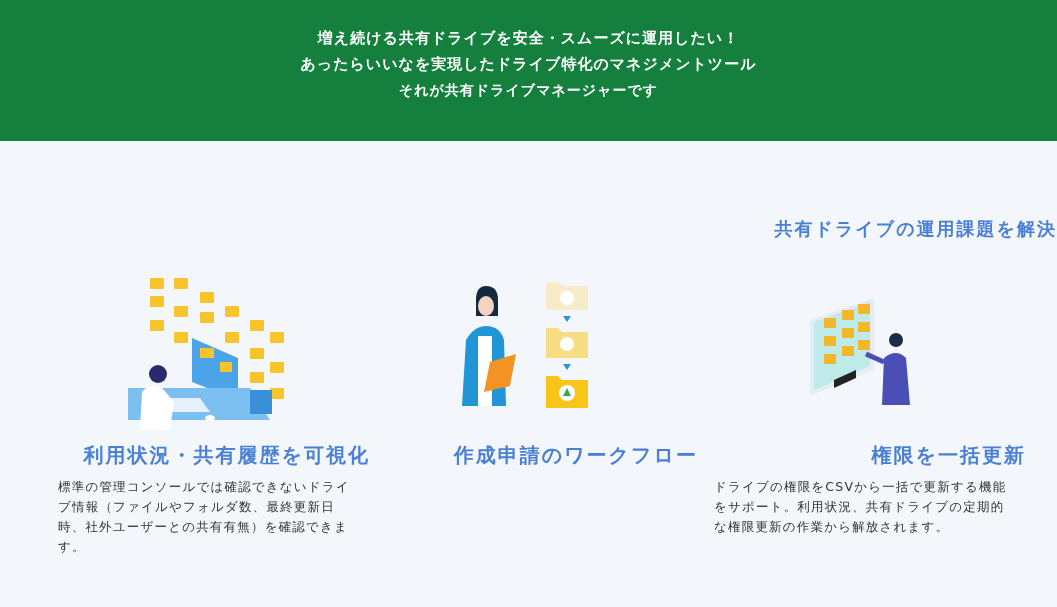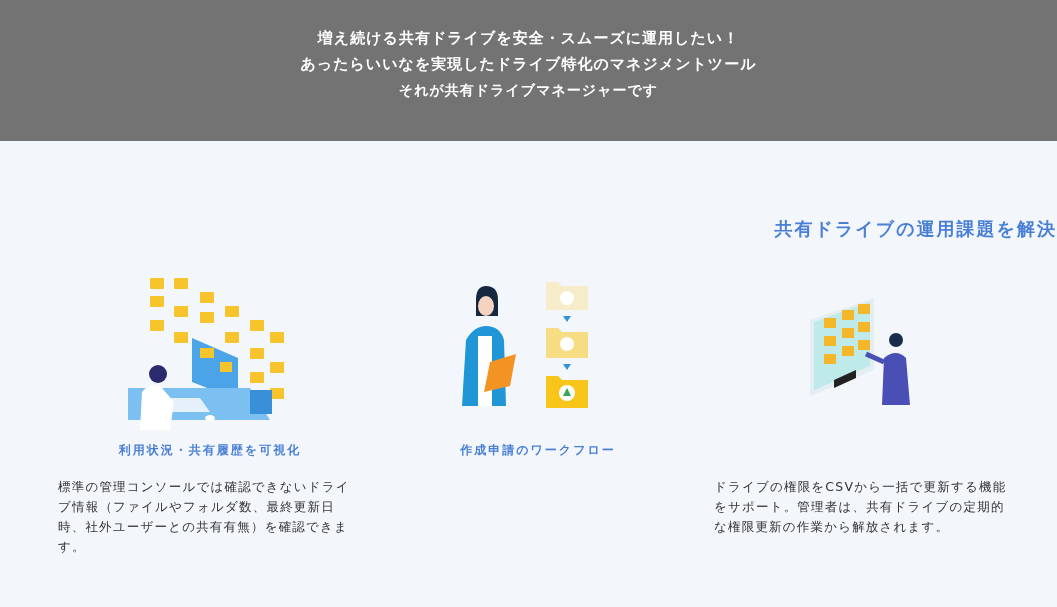--- a/index.html
+++ b/index.html
@@ -5,39 +5,39 @@
   * { box-sizing: border-box; margin: 0; padding: 0; }
   html, body { width: 1057px; height: 607px; overflow: hidden; }
   body {
     font-family: "DejaVu Sans", "Liberation Sans", sans-serif;
     background: #f3f7fc;
     color: #333;
     position: relative;
   }
   .hero {
     position: absolute; left: 0; top: 0; width: 1057px; height: 141px;
-    background: #737373;
+    background: #15803d;
     color: #fff;
     text-align: center;
   }
   .hero .l1 { position: absolute; left: 0; right: 0; top: 29px; font-size: 15px; font-weight: bold; letter-spacing: 1px; }
   .hero .l2 { position: absolute; left: 0; right: 0; top: 55px; font-size: 15px; font-weight: bold; letter-spacing: 1px; }
   .hero .l3 { position: absolute; left: 0; right: 0; top: 82px; font-size: 14px; font-weight: bold; letter-spacing: 1px; }
 
   .section-title {
     position: absolute; left: 0; right: 0; top: 217px;
     text-align: right; font-size: 18px; font-weight: bold;
     color: #4a7fd6; letter-spacing: 2px;
   }
 
   .feature { position: absolute; top: 270px; width: 320px; }
   .feature .illus { position: relative; height: 160px; }
   .feature .ftitle {
-    position: absolute; top: 172px; left: 0; right: 0; text-align: center;
-    font-size: 12px; font-weight: bold; color: #4a7fd6; letter-spacing: 2px;
+    position: absolute; top: 172px; left: 0; right: 0; text-align: right;
+    font-size: 20px; font-weight: bold; color: #4a7fd6; letter-spacing: 2px;
   }
   .feature .fdesc {
     position: absolute; top: 207px; left: 8px; width: 300px;
     font-size: 12.5px; line-height: 20px; color: #333; letter-spacing: 1.2px;
   }
   #f1 { left: 50px; }
   #f2 { left: 378px; }
   #f3 { left: 706px; }
   #f2 .fdesc { left: 8px; }
 </style>
@@ -128,14 +128,15 @@
         <rect x="118" y="84" width="12" height="10"></rect>
         <rect x="136" y="76" width="12" height="10"></rect>
         <rect x="152" y="70" width="12" height="10"></rect>
       </g>
       <polygon points="128,110 150,100 150,108 128,118" fill="#222"></polygon>
       <circle cx="190" cy="70" r="7" fill="#1b2b4a"></circle>
       <path d="M176,135 L178,88 Q190,78 200,88 L204,135 Z" fill="#4a4fb5"></path>
       <path d="M178,92 L160,84" stroke="#4a4fb5" stroke-width="5"></path>
     </svg>
   </div>
-  <p class="fdesc">ドライブの権限をCSVから一括で更新する機能をサポート。管理者は、共有ドライブの定期的な権限更新の作業から解放されます。</p>
+  <h3 class="ftitle">権限を一括更新</h3>
+  <p class="fdesc">ドライブの権限をCSVから一括で更新する機能をサポート。利用状況、共有ドライブの定期的な権限更新の作業から解放されます。</p>
 </div>
 
 </body></html>

